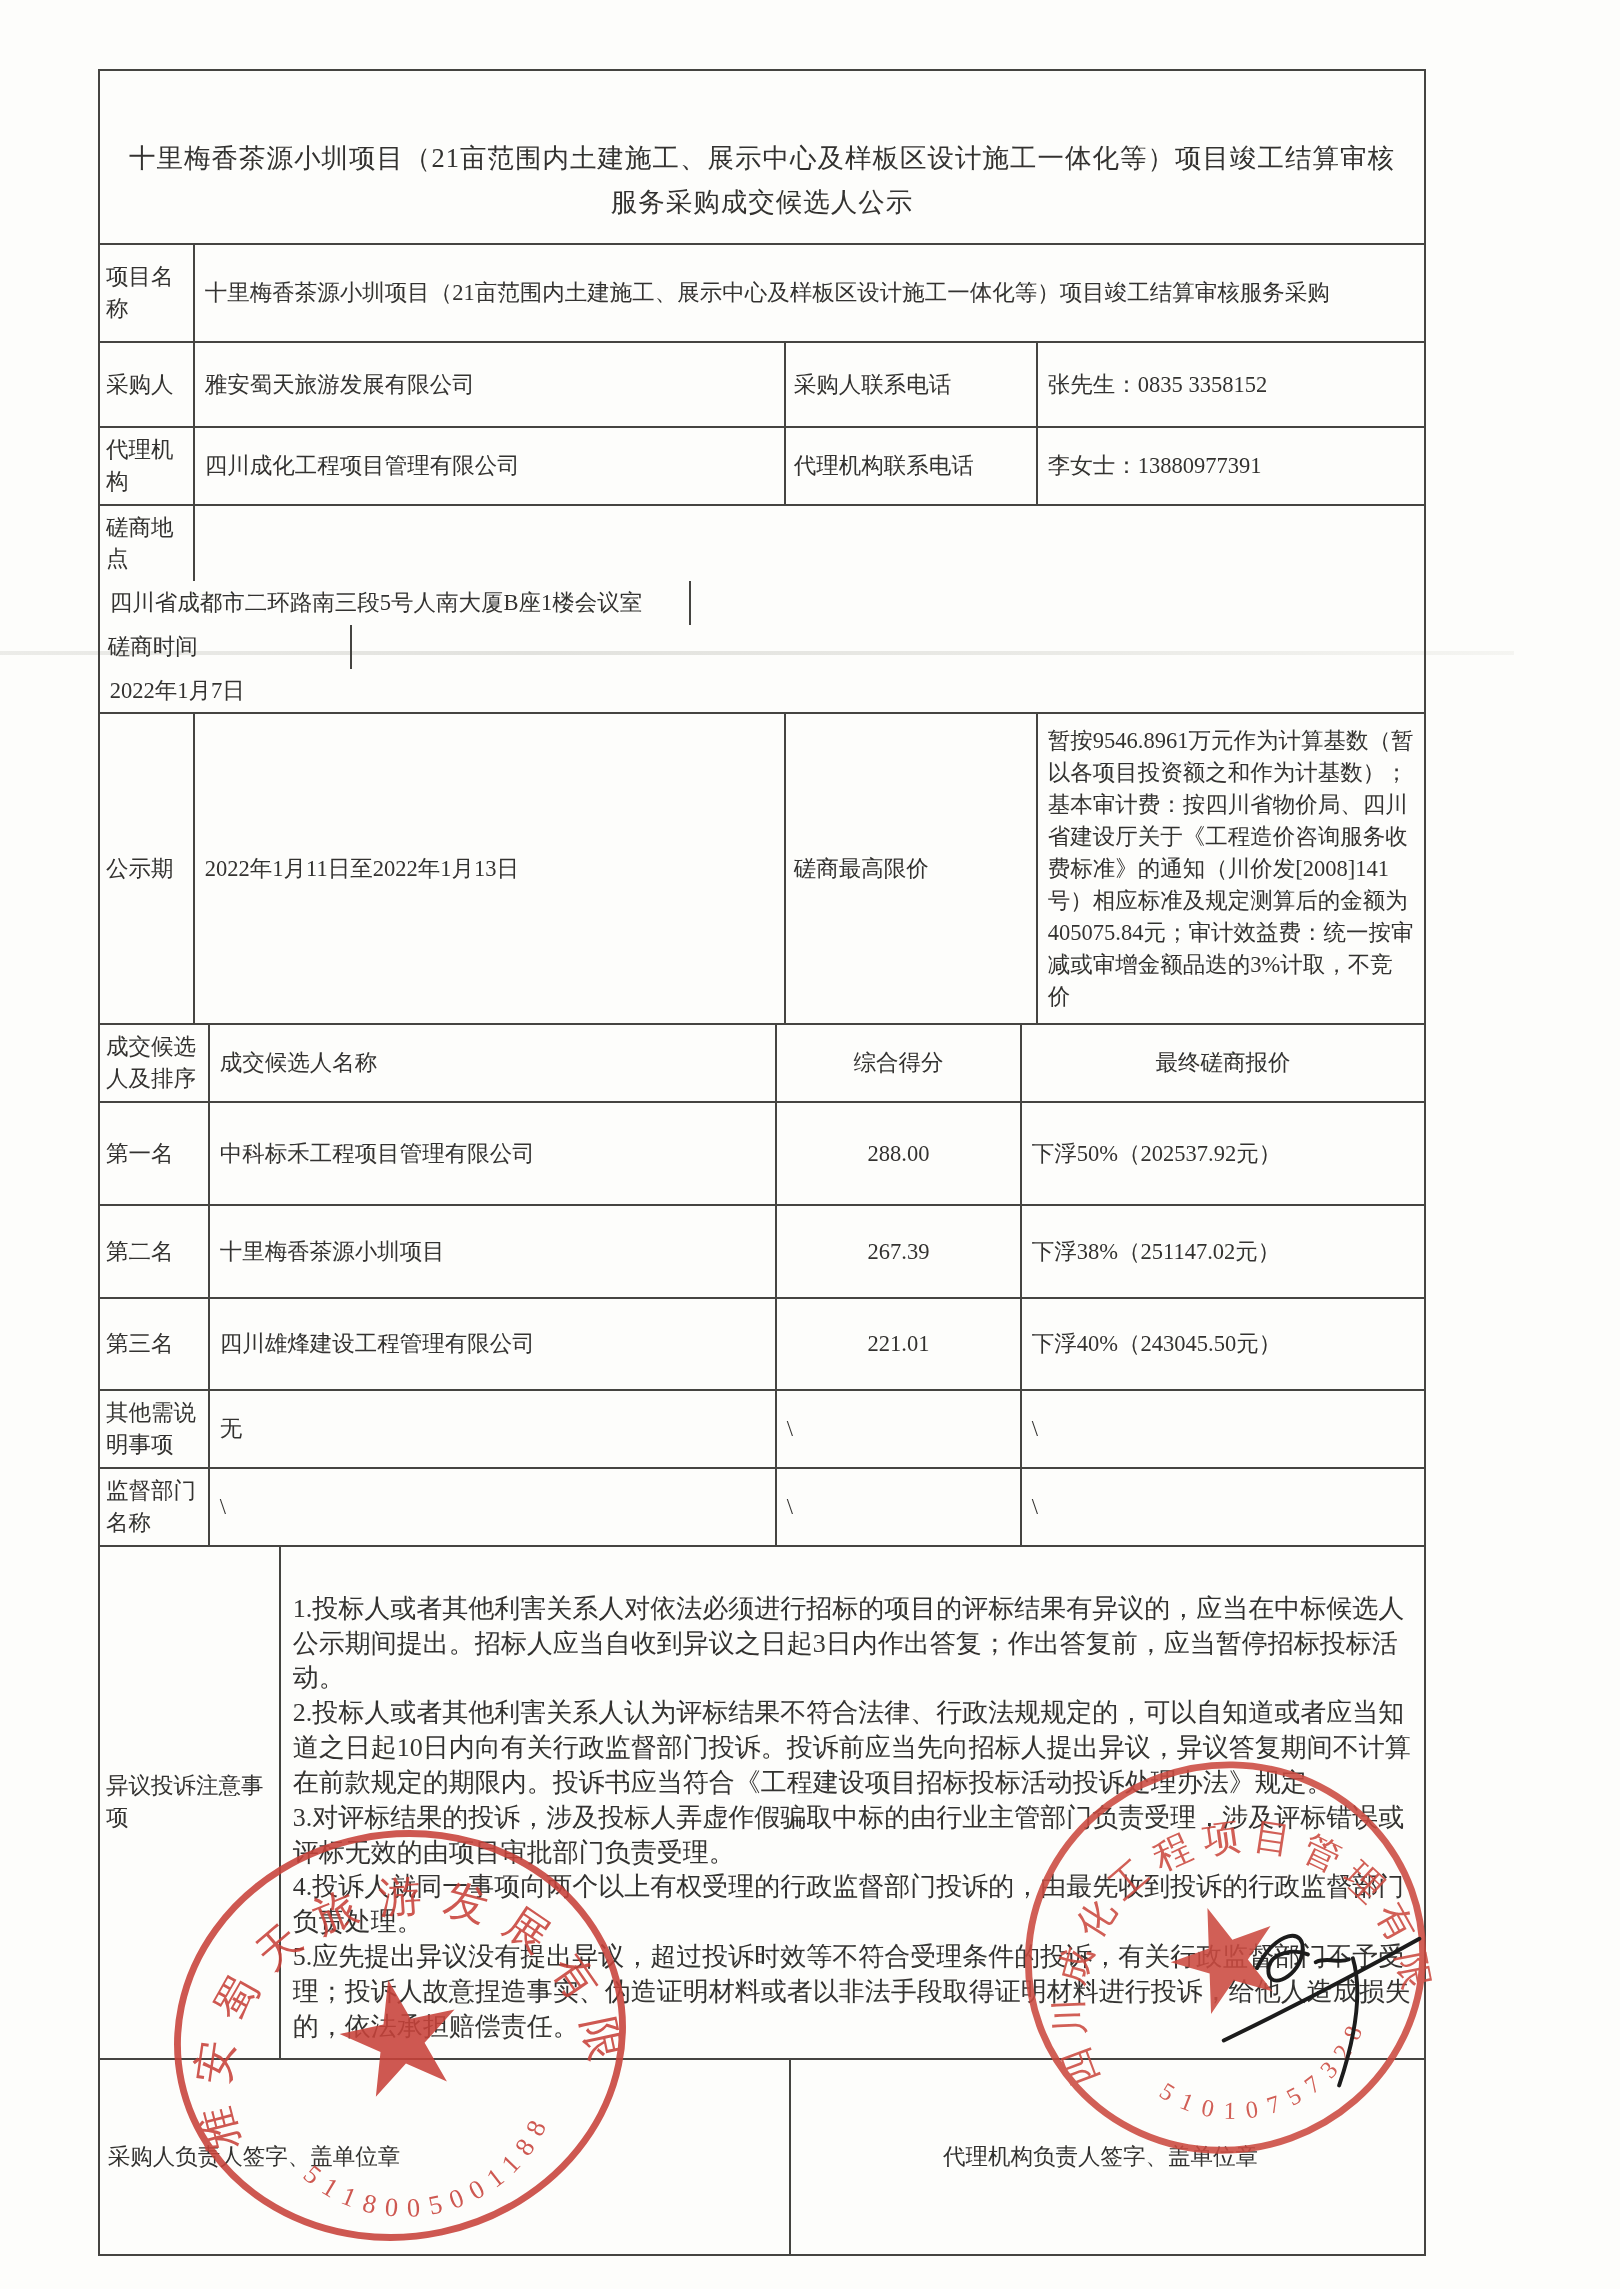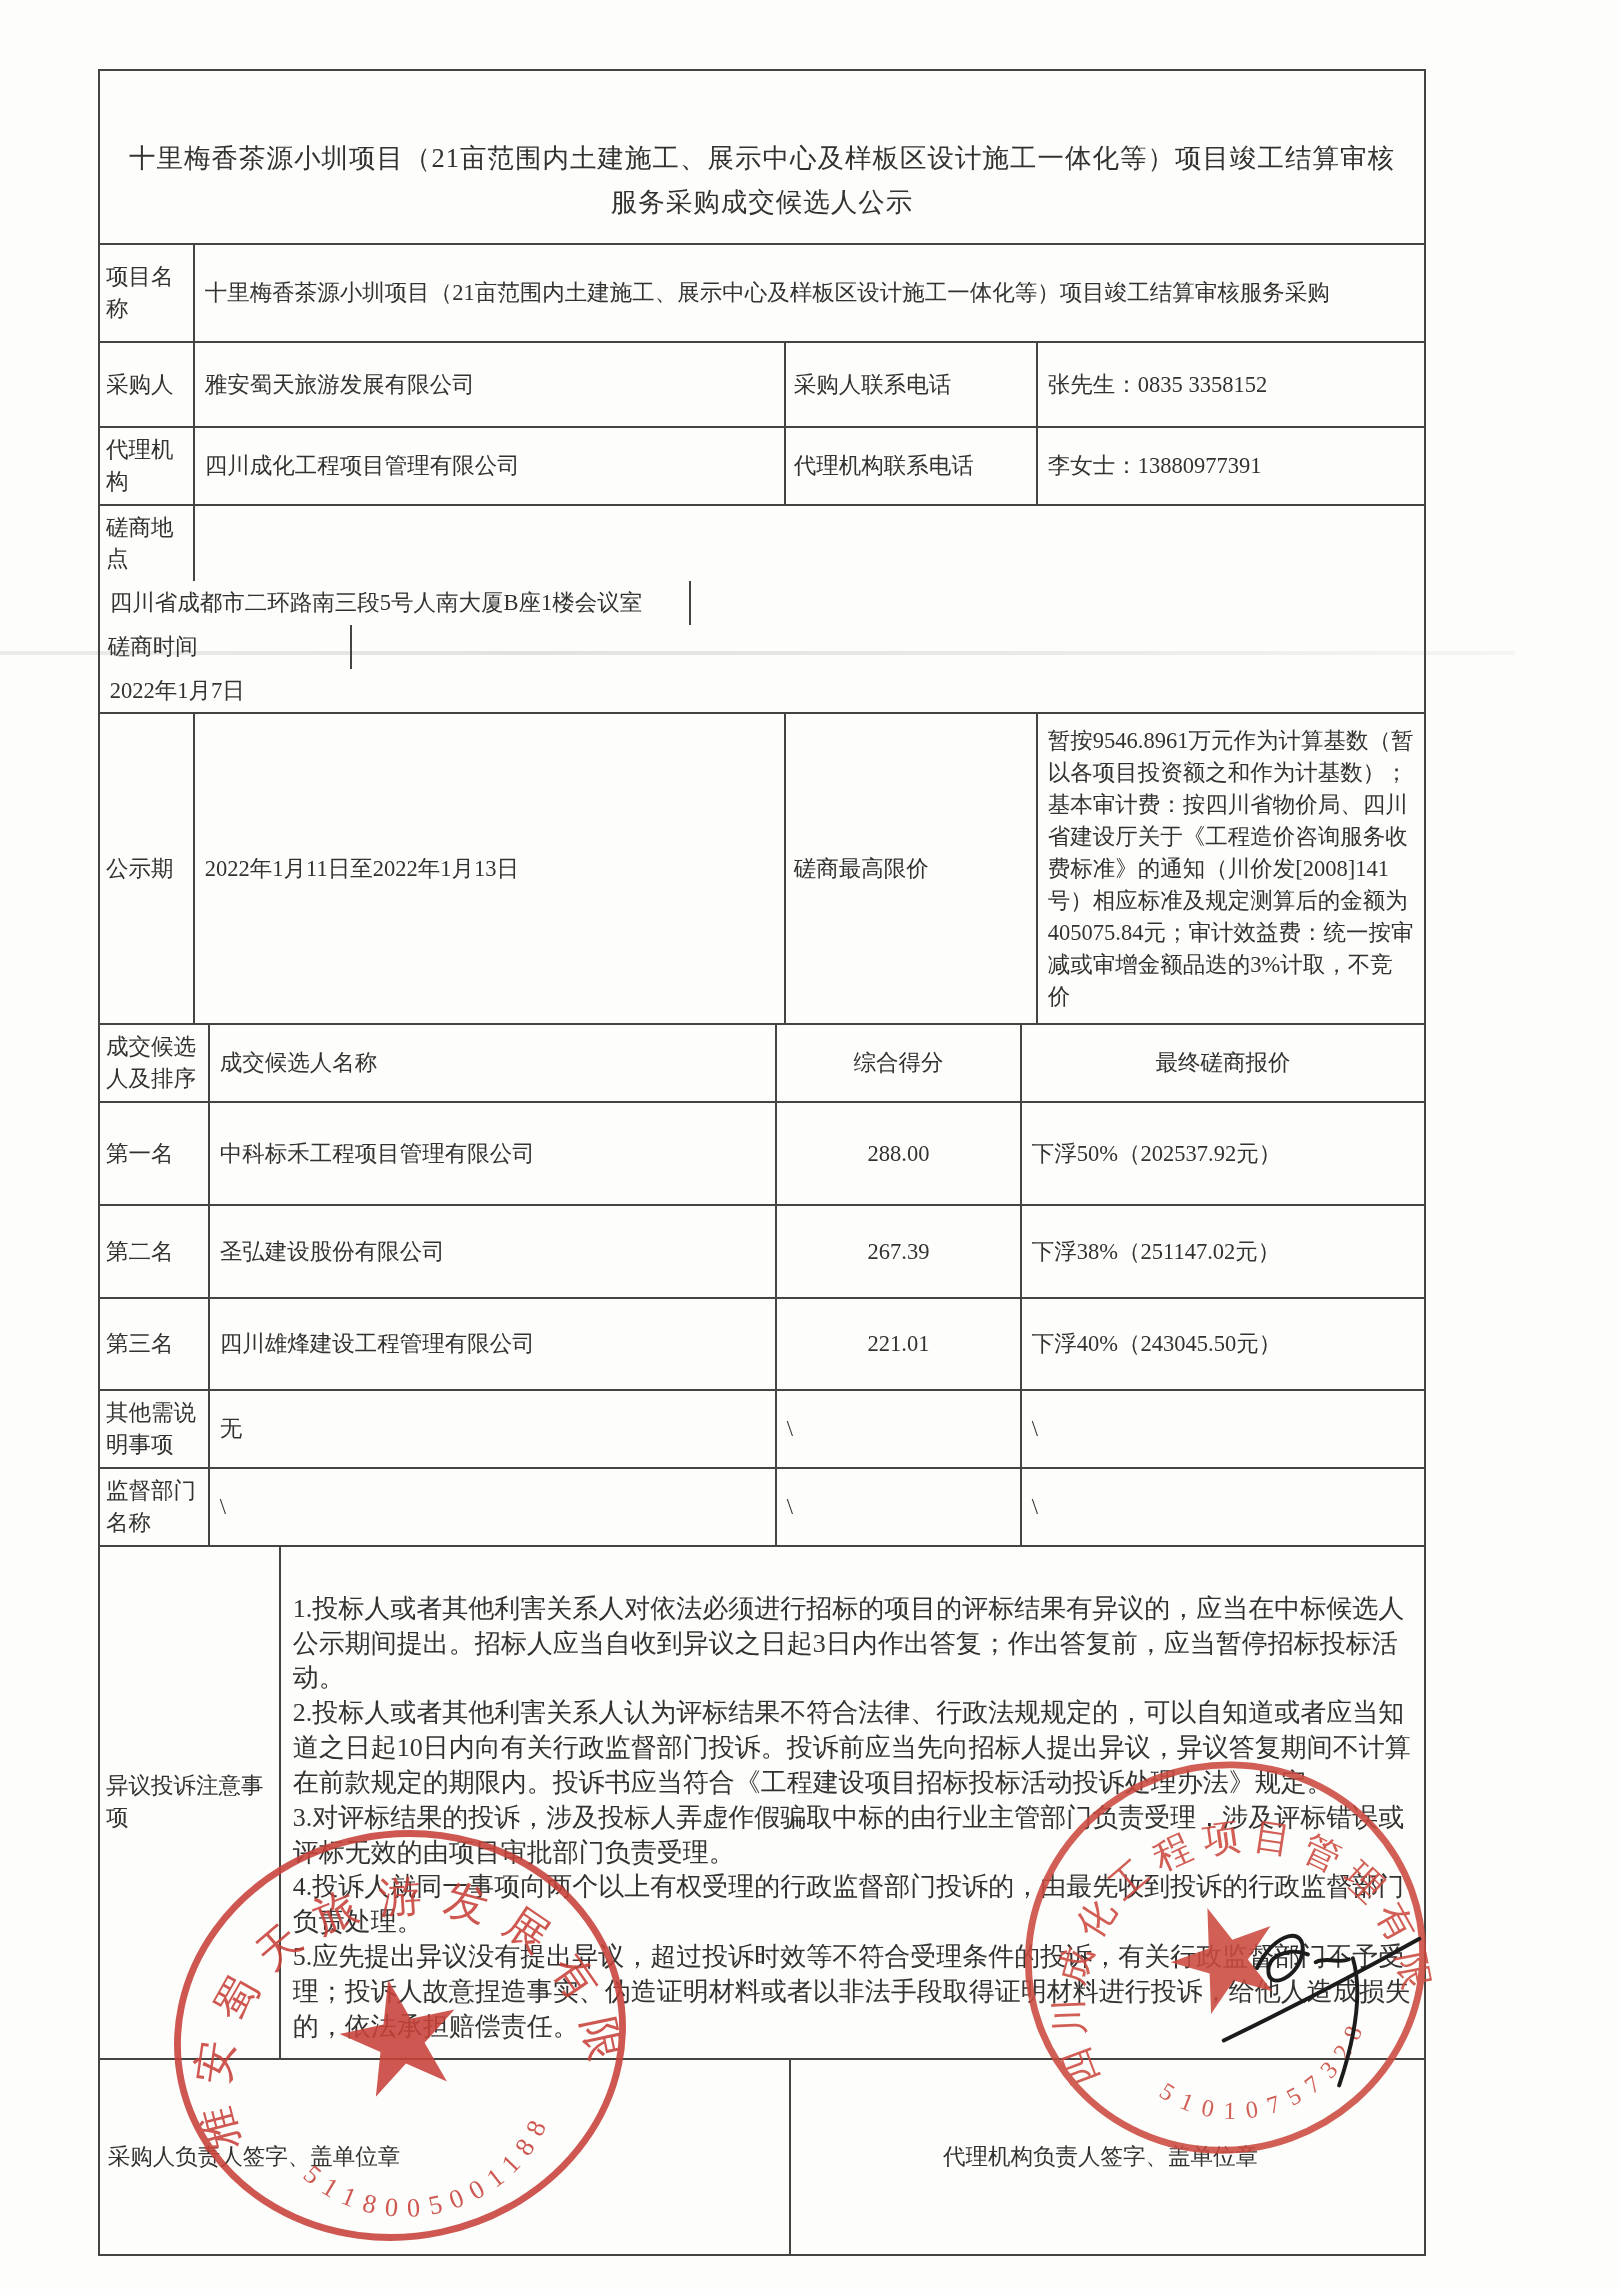--- a/index.html
+++ b/index.html
@@ -136,21 +136,21 @@
 
     <div class="row h-r8">
       <div class="cell cC1">第一名</div>
       <div class="cell cC2">中科标禾工程项目管理有限公司</div>
       <div class="cell cC3">288.00</div>
       <div class="cell">下浮50%（202537.92元）</div>
     </div>
 
     <div class="row h-r9">
       <div class="cell cC1">第二名</div>
-      <div class="cell cC2">圣弘建设股份有限公司</div>
+      <div class="cell cC2">十里梅香茶源小圳项目</div>
       <div class="cell cC3">267.39</div>
       <div class="cell">下浮38%（251147.02元）</div>
     </div>
 
     <div class="row h-r10">
       <div class="cell cC1">第三名</div>
       <div class="cell cC2">四川雄烽建设工程管理有限公司</div>
       <div class="cell cC3">221.01</div>
       <div class="cell">下浮40%（243045.50元）</div>
     </div>

